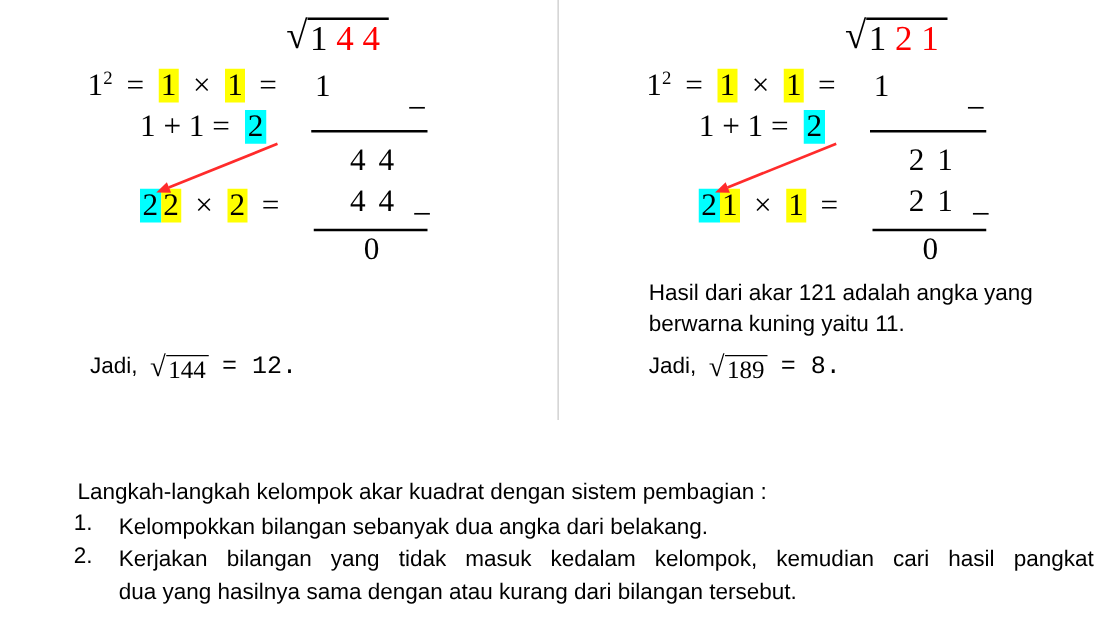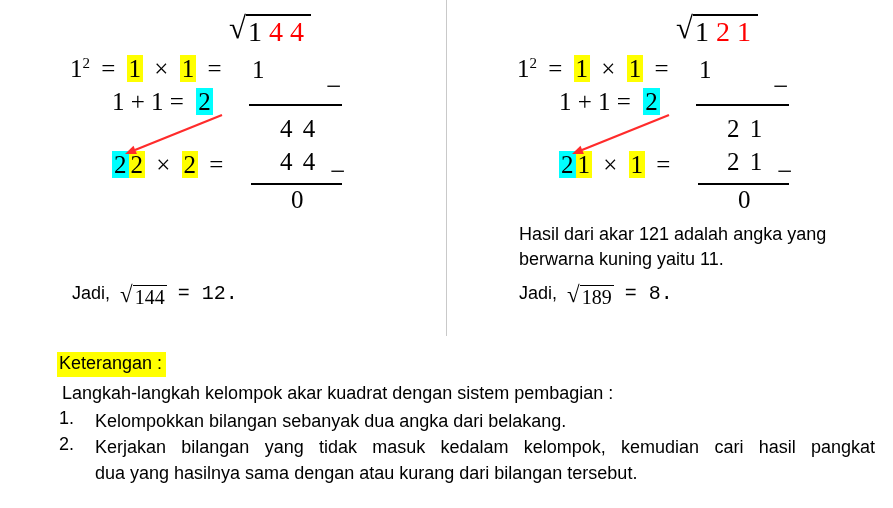--- a/index.html
+++ b/index.html
@@ -174,21 +174,20 @@
     <span>Jadi,</span>
     <span class="jmath">
         <span class="jsign">√</span>
         <span class="jbar">189</span>
       </span>
     <span class="jres">= 8.</span>
   </div>
 </div>
 
 <div class="bottom">
-  <span class="ket-head">Keterangan :</span>
   <div class="ket-sub">Langkah-langkah kelompok akar kuadrat dengan sistem pembagian :</div>
 
   <div class="item i1">
     <span class="num">1.</span>
     <div class="lines">
       <div>Kelompokkan bilangan sebanyak dua angka dari belakang.</div>
     </div>
   </div>
 
   <div class="item i2">

